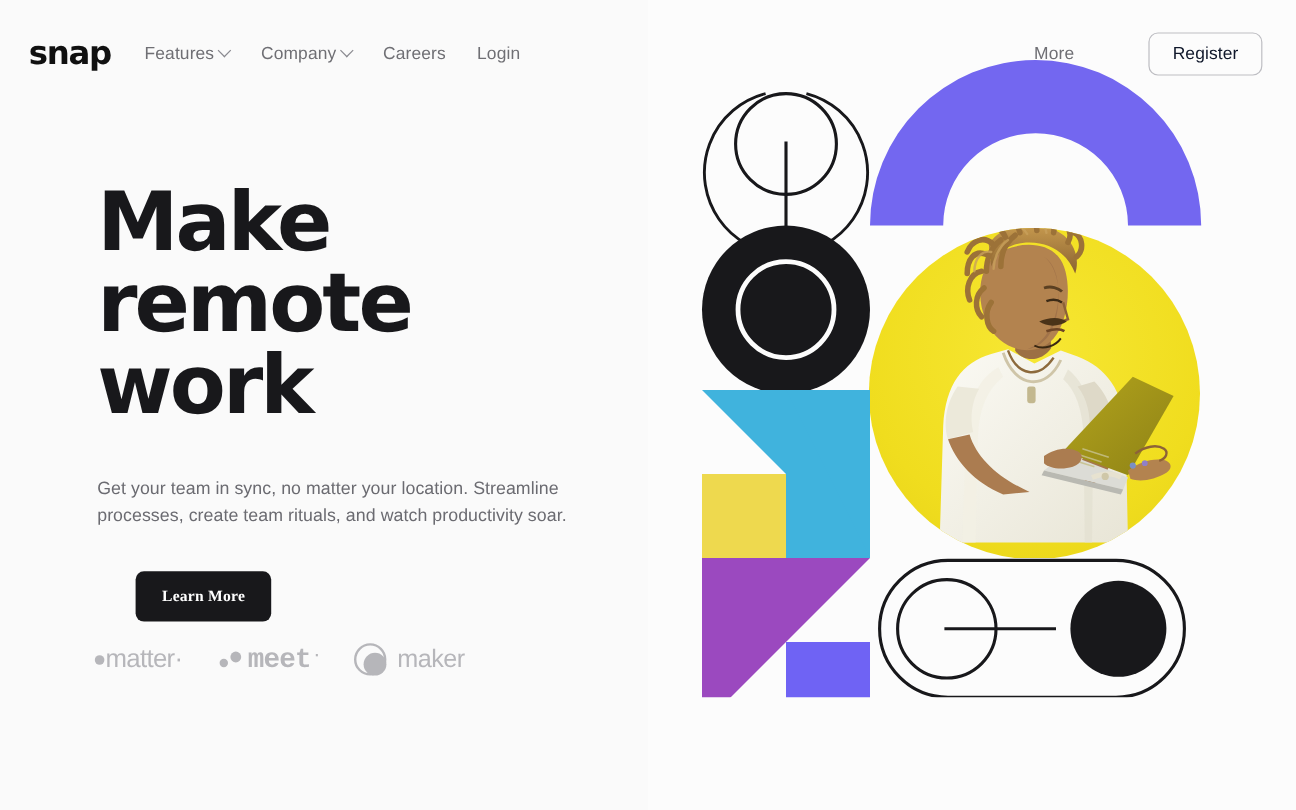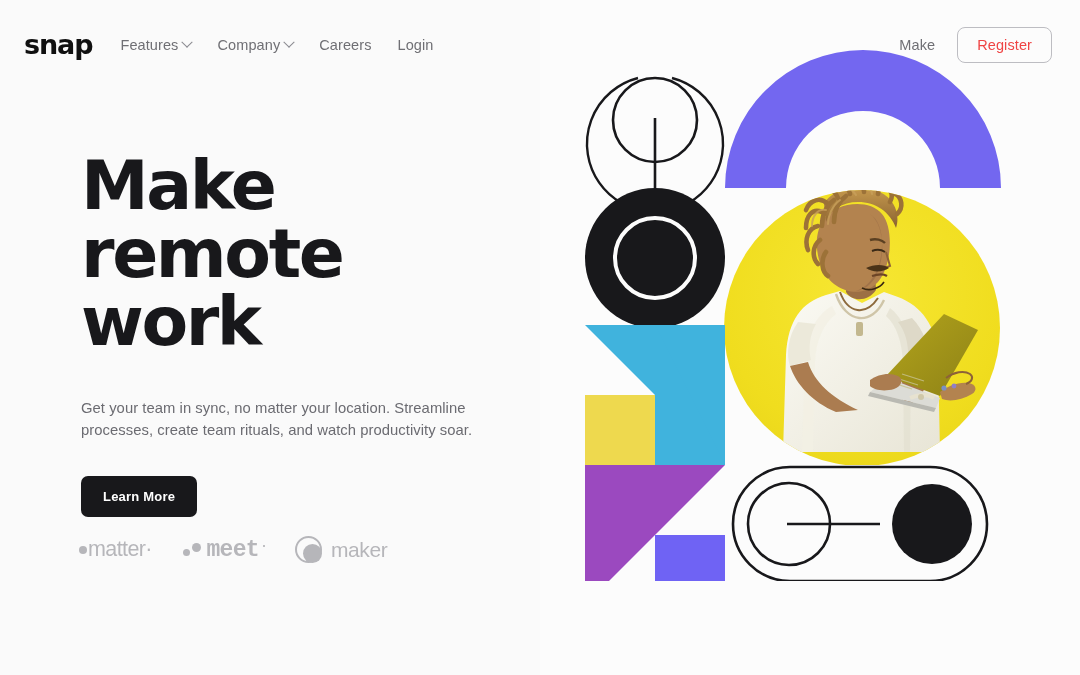--- a/index.html
+++ b/index.html
@@ -43,43 +43,44 @@
   .chev {
     display: inline-block; width: 8px; height: 8px;
     border-right: 1.5px solid #8a8a90; border-bottom: 1.5px solid #8a8a90;
     transform: rotate(45deg) translate(-2px,-2px);
   }
   .nav-right { margin-left: auto; display: flex; align-items: center; gap: 22px; }
   .login {
     font-size: 14.5px; color: #6f6f74; cursor: pointer; letter-spacing: .1px;
   }
   .register {
-    font-size: 14.5px; color: #ef4444; letter-spacing: .1px;
+    font-size: 14.5px; color: #0f172a; letter-spacing: .1px;
     border: 1px solid #bdbdc2; border-radius: 8px;
     padding: 9px 19px; background: transparent; cursor: pointer;
     font-family: inherit;
+    margin-left: 40px;
   }
 
   
   .hero { position: absolute; left: 81px; top: 152px; width: 430px; z-index: 30; }
   .headline {
     font-size: 68px; line-height: 1.0; font-weight: bold;
     letter-spacing: -2.4px; color: #18181b;
     font-family: "DejaVu Sans", sans-serif;
   }
   .subcopy {
     margin-top: 42px; font-size: 14.8px; line-height: 1.48;
     color: #6b6b71; max-width: 412px; letter-spacing: .05px;
   }
   .cta {
     margin-top: 34px; display: inline-block;
     background: #18181b; color: #ffffff;
     font-size: 13px; font-weight: bold; letter-spacing: .2px;
     padding: 13px 22px; border: none; border-radius: 7px;
-    cursor: pointer; font-family: Liberation Sans, sans-serif;
+    cursor: pointer; font-family: Liberation Serif, serif; margin-left: 32px;
   }
 
   
   .logos {
     position: absolute; left: 79px; top: 535px;
     display: flex; align-items: center; gap: 0; z-index: 30;
     color: #b6b6ba;
   }
   .logo-item { display: flex; align-items: center; }
   .logo-databiz { font-size: 21.5px; letter-spacing: -.6px; font-weight: 500; }
@@ -335,21 +336,21 @@
       </div>
       <div class="nav-link">
         <span>Careers</span>
       </div>
       <div class="nav-link">
         <span>Login</span>
       </div>
     </div>
 
     <div class="nav-right">
-      <div class="login">Make</div>
+      <div class="login">More</div>
       <button class="register">Register</button>
     </div>
   </nav>
 
   <div class="hero">
     <h1 class="headline">
       <span>Make remote</span><br>
       <span>work</span>
     </h1>
     <p class="subcopy">Get your team in sync, no matter your location. Streamline processes, create team rituals, and watch productivity soar.</p>

